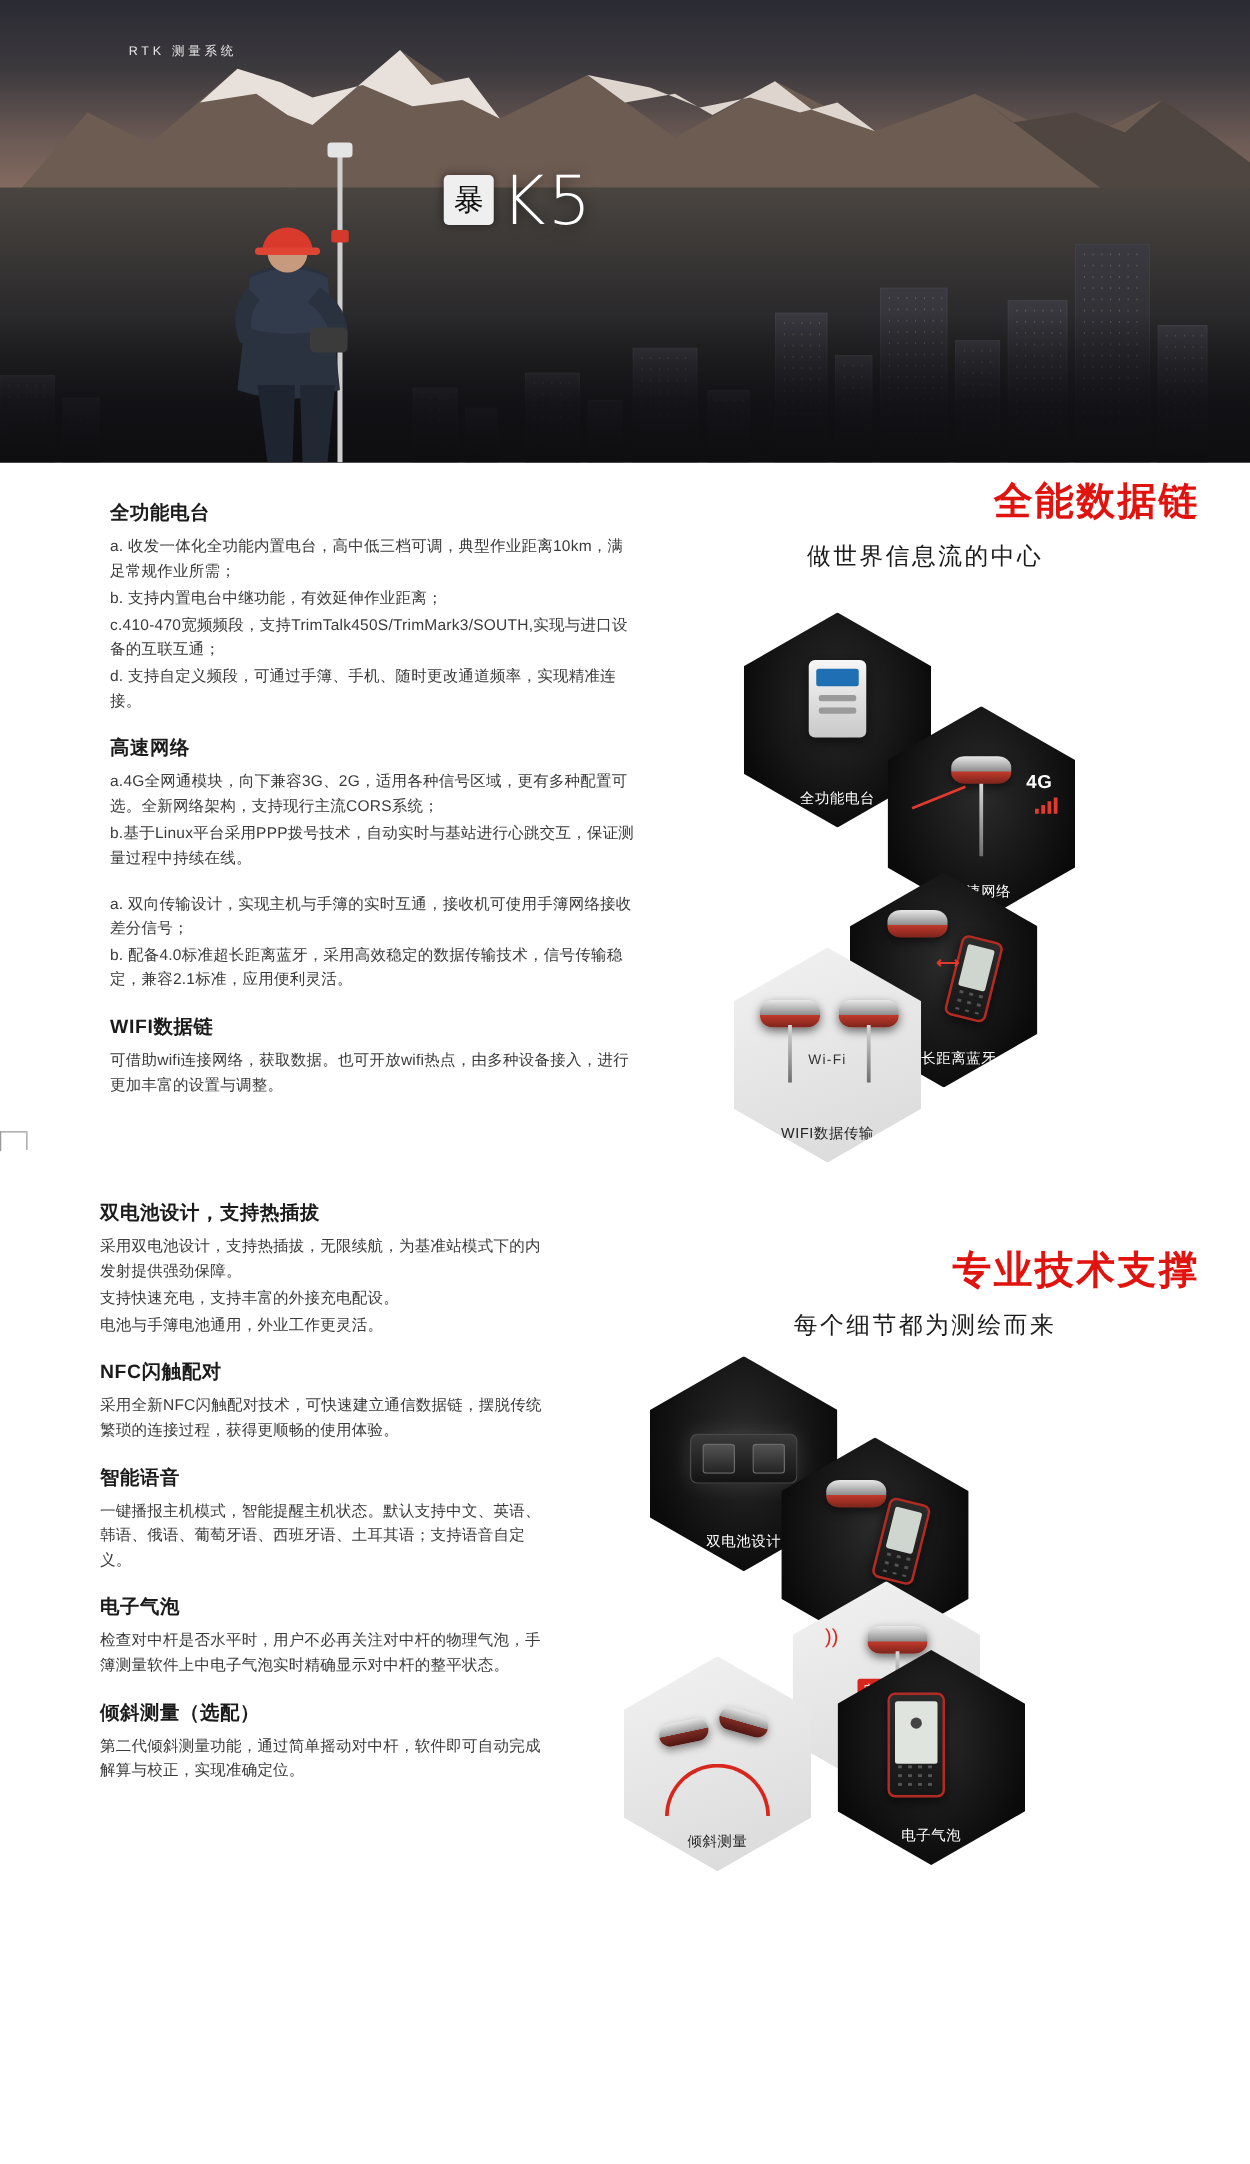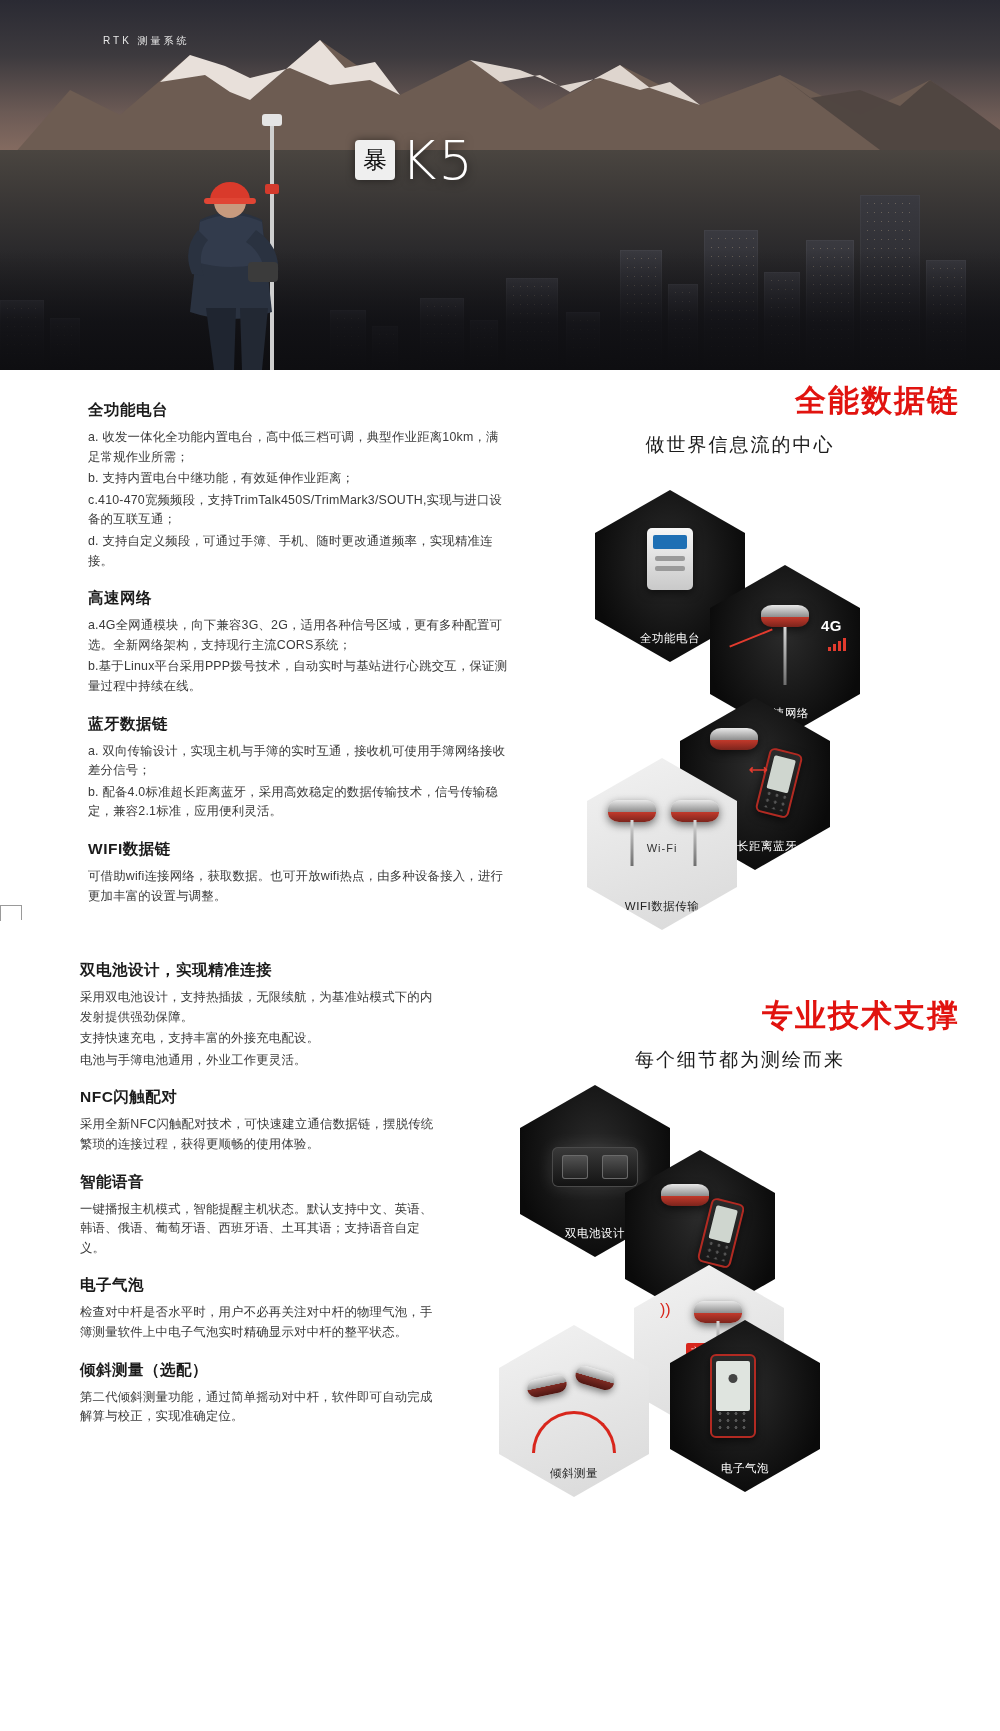--- a/index.html
+++ b/index.html
@@ -320,21 +320,20 @@
       <p>d. 支持自定义频段，可通过手簿、手机、随时更改通道频率，实现精准连接。</p>
     </div>
 
     <div class="blk">
       <h3>高速网络</h3>
       <p>a.4G全网通模块，向下兼容3G、2G，适用各种信号区域，更有多种配置可选。全新网络架构，支持现行主流CORS系统；</p>
       <p>b.基于Linux平台采用PPP拨号技术，自动实时与基站进行心跳交互，保证测量过程中持续在线。</p>
     </div>
 
     <div class="blk">
-      <h3>蓝牙数据链</h3>
       <p>a. 双向传输设计，实现主机与手簿的实时互通，接收机可使用手簿网络接收差分信号；</p>
       <p>b. 配备4.0标准超长距离蓝牙，采用高效稳定的数据传输技术，信号传输稳定，兼容2.1标准，应用便利灵活。</p>
     </div>
 
     <div class="blk">
       <h3>WIFI数据链</h3>
       <p>可借助wifi连接网络，获取数据。也可开放wifi热点，由多种设备接入，进行更加丰富的设置与调整。</p>
     </div>
 
   </div>
@@ -394,21 +393,21 @@
 <div class="section" id="section-support">
 
   <div class="col-head">
     <h2>专业技术支撑</h2>
     <div class="sub">每个细节都为测绘而来</div>
   </div>
 
   <div class="col-text" style="left:80px; top:-35px; width:360px;">
 
     <div class="blk">
-      <h3>双电池设计，实现精准连接</h3>
+      <h3>双电池设计，支持热插拔</h3>
       <p>采用双电池设计，支持热插拔，无限续航，为基准站模式下的内发射提供强劲保障。</p>
       <p>支持快速充电，支持丰富的外接充电配设。</p>
       <p>电池与手簿电池通用，外业工作更灵活。</p>
     </div>
 
     <div class="blk">
       <h3>NFC闪触配对</h3>
       <p>采用全新NFC闪触配对技术，可快速建立通信数据链，摆脱传统繁琐的连接过程，获得更顺畅的使用体验。</p>
     </div>
 

